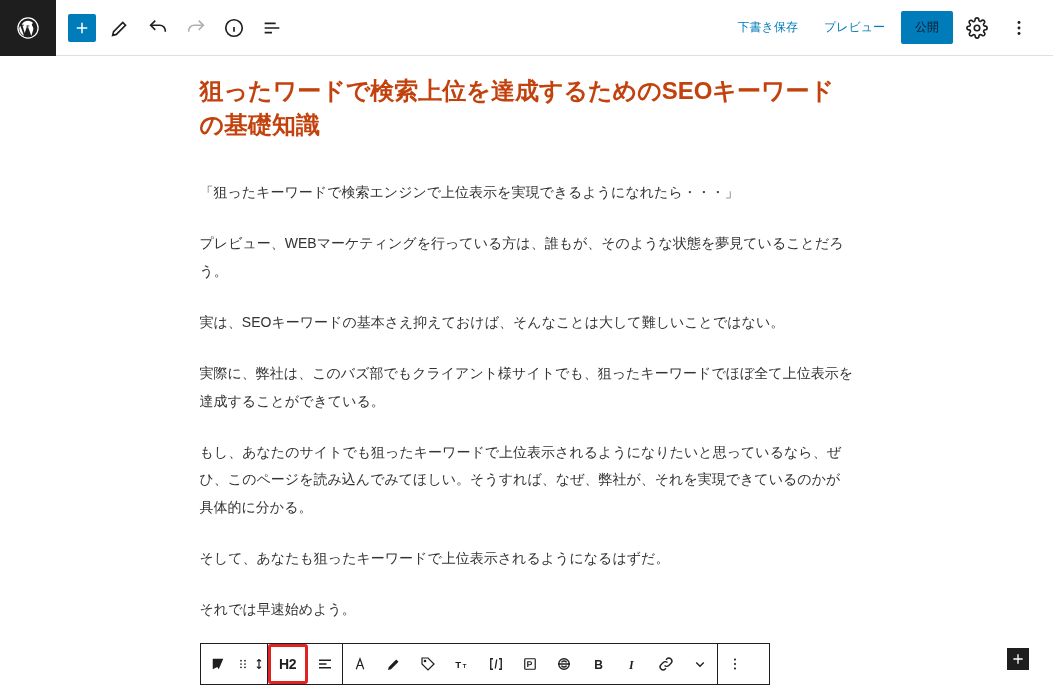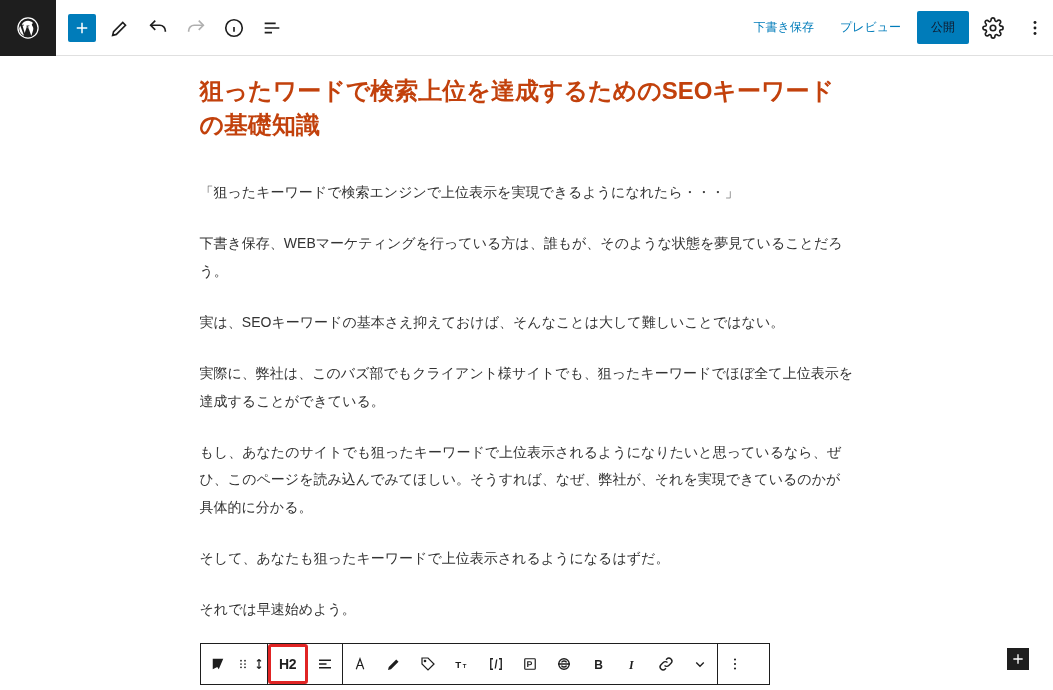--- a/index.html
+++ b/index.html
@@ -12,21 +12,21 @@
     position: relative;
     overflow: hidden;
   }
 
   
   .top-bar {
     display: flex;
     align-items: center;
     height: 56px;
     border-bottom: 1px solid #e0e0e0;
-    padding: 0 0 0 0;
+    padding: 0 16px 0 0;
     background: #fff;
   }
   .wp-logo {
     width: 56px;
     height: 56px;
     background: #1e1e1e;
     display: flex;
     align-items: center;
     justify-content: center;
     color: #fff;
@@ -225,21 +225,21 @@
         </svg>
     </div>
   </div>
 </div>
 
 <div class="editor">
   <div class="content-col">
     <h1 class="post-title">狙ったワードで検索上位を達成するためのSEOキーワードの基礎知識</h1>
 
     <p class="para">「狙ったキーワードで検索エンジンで上位表示を実現できるようになれたら・・・」</p>
-    <p class="para">下書き保存、WEBマーケティングを行っている方は、誰もが、そのような状態を夢見ていることだろう。</p>
+    <p class="para">プレビュー、WEBマーケティングを行っている方は、誰もが、そのような状態を夢見ていることだろう。</p>
     <p class="para">実は、SEOキーワードの基本さえ抑えておけば、そんなことは大して難しいことではない。</p>
     <p class="para">実際に、弊社は、このバズ部でもクライアント様サイトでも、狙ったキーワードでほぼ全て上位表示を達成することができている。</p>
     <p class="para">もし、あなたのサイトでも狙ったキーワードで上位表示されるようになりたいと思っているなら、ぜひ、このページを読み込んでみてほしい。そうすれば、なぜ、弊社が、それを実現できているのかが具体的に分かる。</p>
     <p class="para">そして、あなたも狙ったキーワードで上位表示されるようになるはずだ。</p>
     <p class="para">それでは早速始めよう。</p>
 
     <div class="block-toolbar">
       <div class="tool-group">
         <div class="tool-btn">
           <svg viewBox="0 0 24 24" fill="currentColor">

